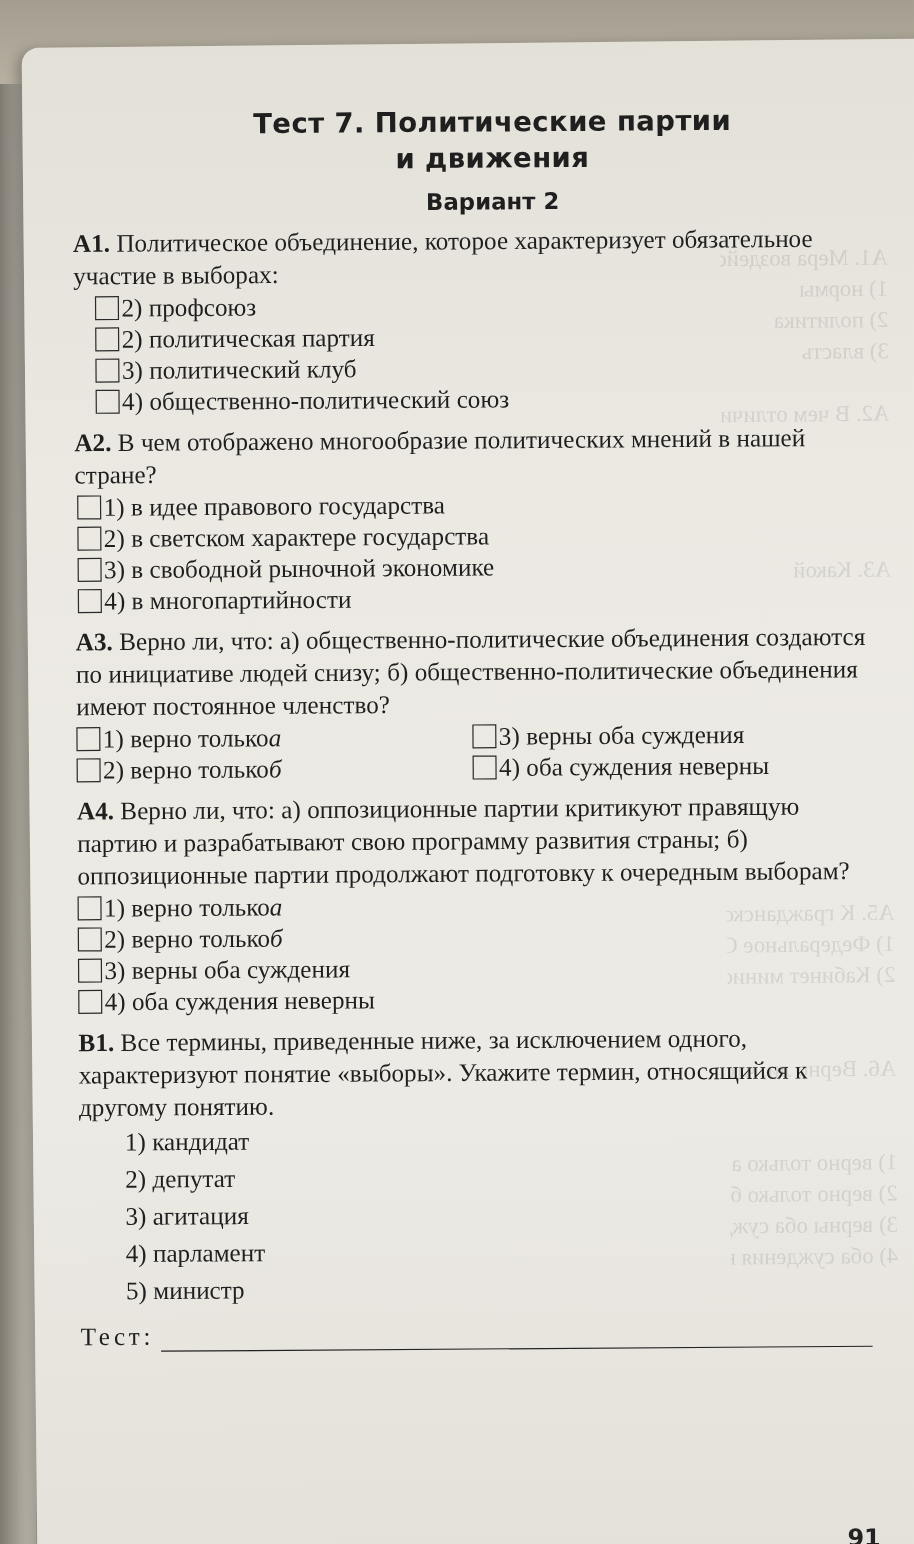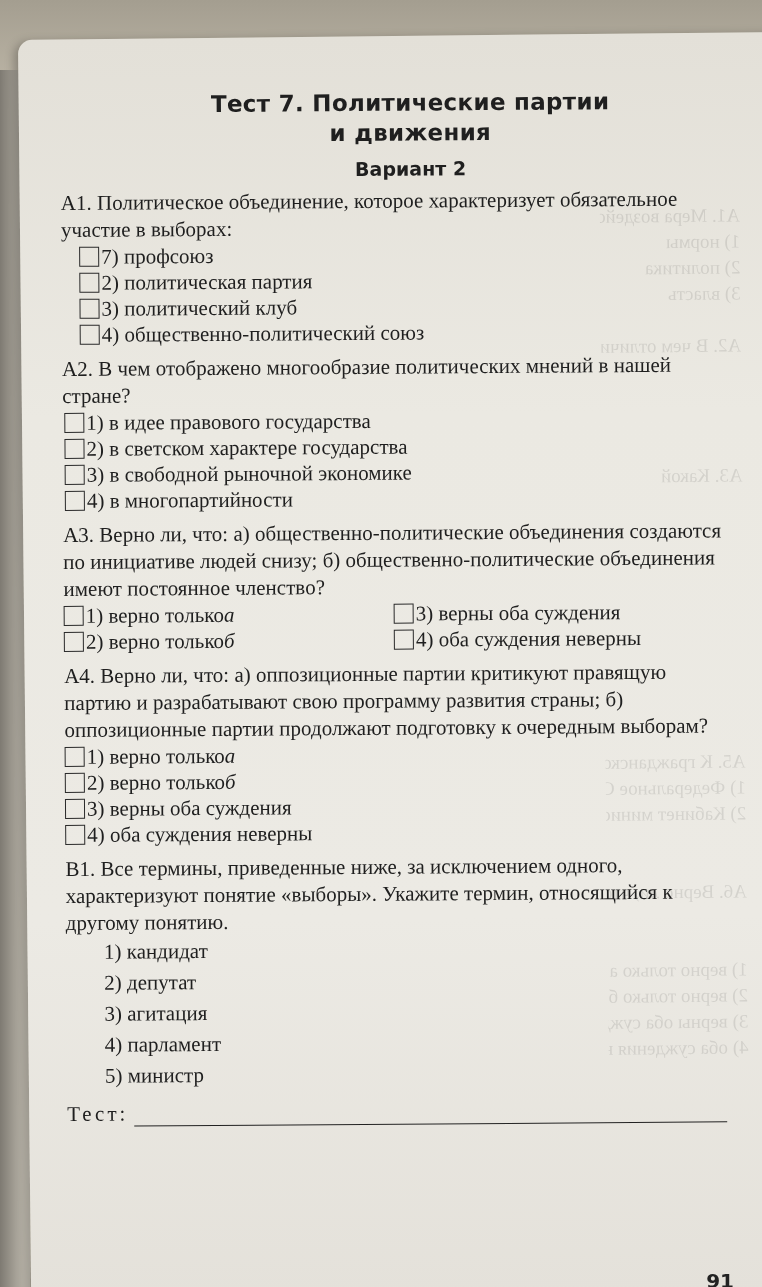--- a/index.html
+++ b/index.html
@@ -75,21 +75,21 @@
       text-align: center;
       margin-top: 10px;
       margin-left: 40px;
     }
     .q {
       font-size: 21px;
       line-height: 27px;
       margin-top: 8px;
     }
     .q .qnum {
-      font-weight: normal;
+      font-weight: bold;
     }
     .opts {
       margin-left: 18px;
     }
     .opt {
       display: flex;
       align-items: center;
       font-size: 21px;
       line-height: 26px;
     }
@@ -170,21 +170,21 @@
     <div>и движения</div>
   </div>
   <div class="variant">Вариант 2</div>
 
   <div class="q">
     <span class="qnum">А1.</span><span> Политическое объединение, которое характеризует обязательное участие в выборах:</span>
   </div>
   <div class="opts">
     <div class="opt">
         <span class="box"></span>
-        <span>7) профсоюз</span>
+        <span>2) профсоюз</span>
       </div>
     <div class="opt">
         <span class="box"></span>
         <span>2) политическая партия</span>
       </div>
     <div class="opt">
         <span class="box"></span>
         <span>3) политический клуб</span>
       </div>
     <div class="opt">

